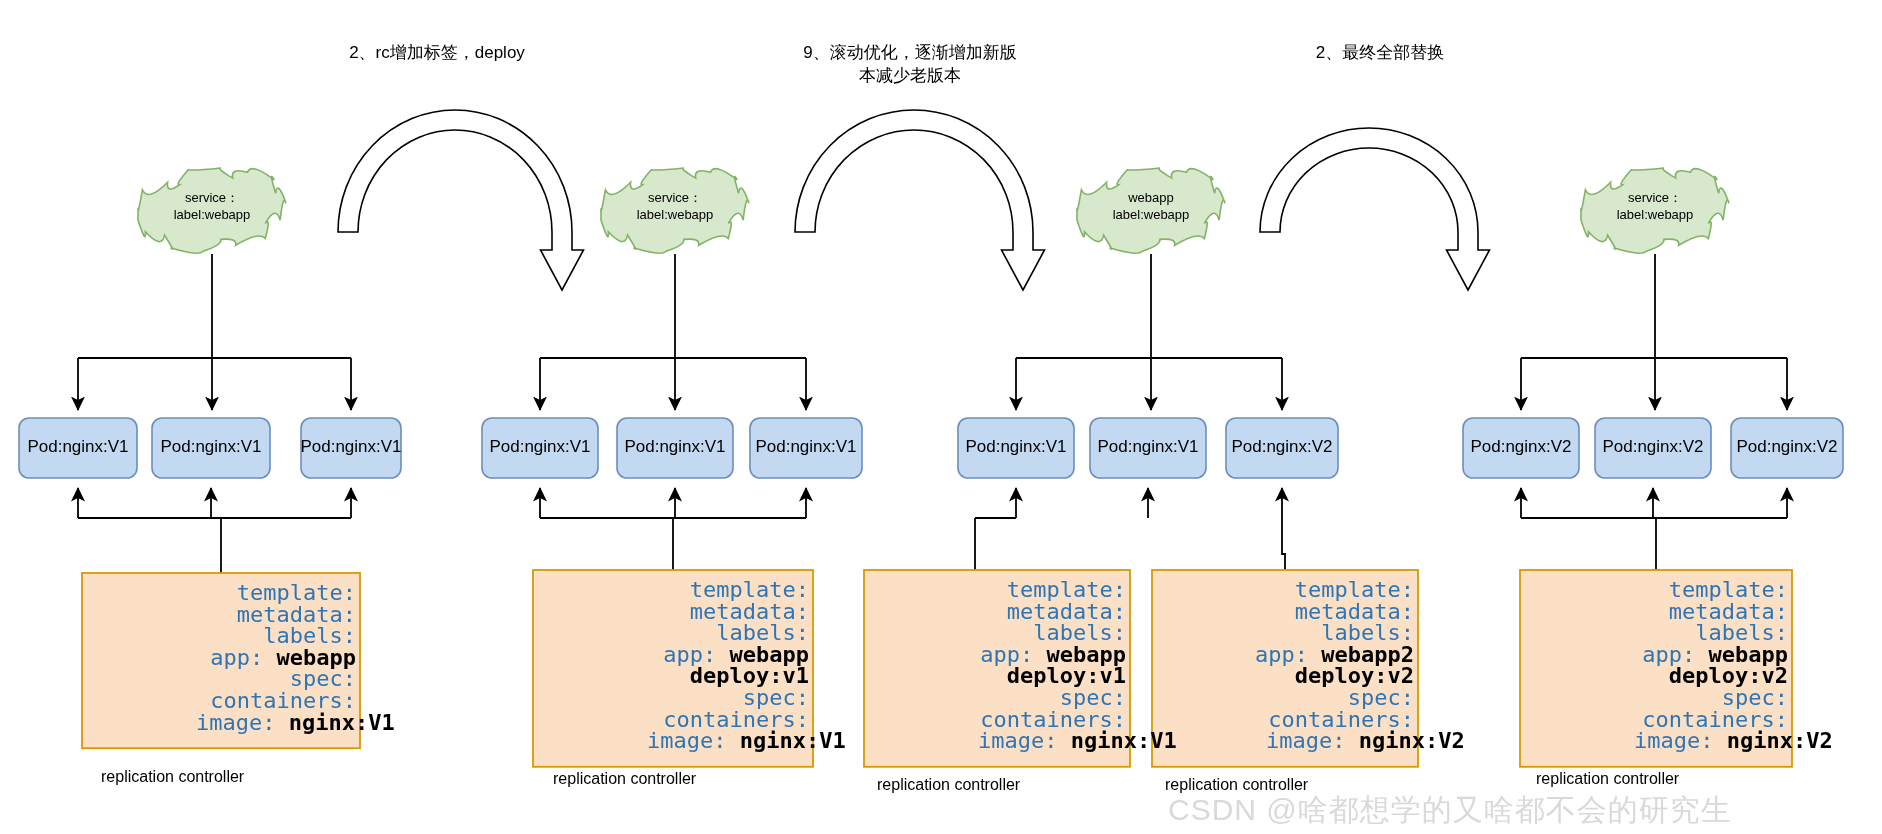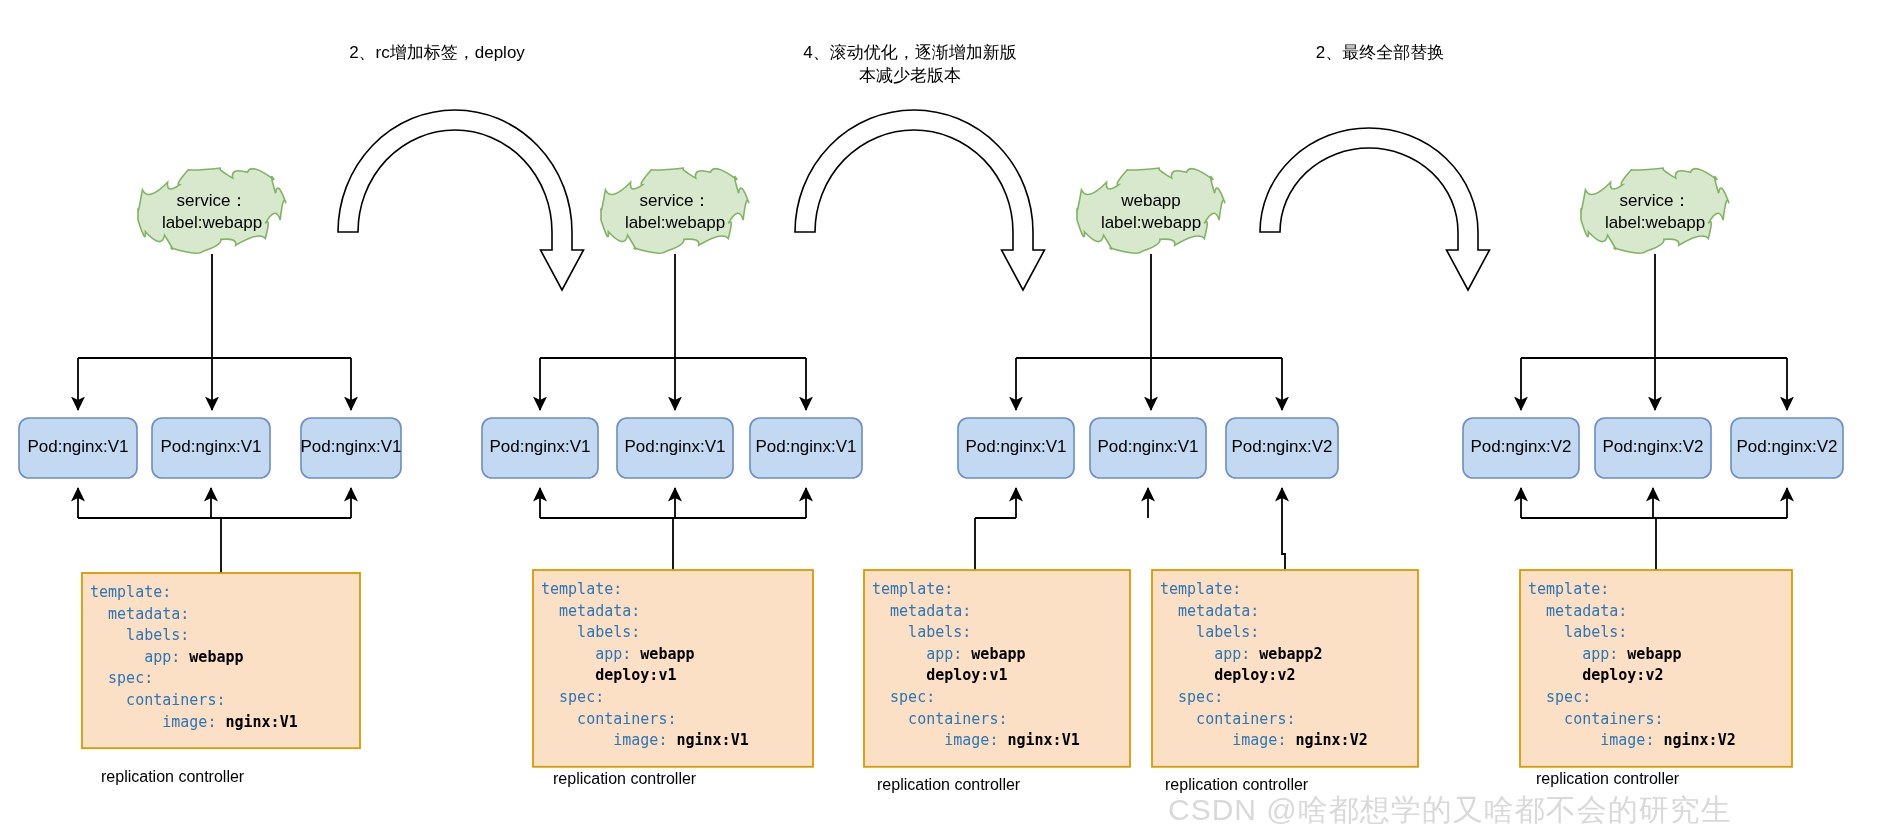--- a/index.html
+++ b/index.html
@@ -25,21 +25,21 @@
     font-family: "Liberation Sans", sans-serif;
     font-size: 17px;
     color: #000000;
     text-align: center;
     line-height: 1.35;
     white-space: pre-line;
   }
   .cloud-text {
     position: absolute;
     font-family: "Liberation Sans", sans-serif;
-    font-size: 17px;
+    font-size: 13px;
     color: #000000;
     text-align: center;
     line-height: 1.3;
     pointer-events: none;
   }
   .pod-text {
     position: absolute;
     font-family: "Liberation Sans", sans-serif;
     font-size: 17px;
     color: #000000;
@@ -49,25 +49,26 @@
   .rc-label {
     position: absolute;
     font-family: "Liberation Sans", sans-serif;
     font-size: 16px;
     color: #000000;
     text-align: left;
   }
   .yaml {
     position: absolute;
     font-family: "DejaVu Sans Mono", monospace;
-    font-size: 15px;
+    font-size: 22px;
     line-height: 21.6px;
     white-space: pre;
     color: #000000;
     pointer-events: none;
+    text-align: right;
   }
   .k { color: #2e75b6; }
   .v { color: #000000; font-weight: 700; margin-top: 11px; }
   .watermark {
     position: absolute;
     font-family: "Liberation Sans", sans-serif;
     font-size: 30px;
     color: #d9d9d9;
     white-space: nowrap;
     letter-spacing: 1px;
@@ -182,19 +183,19 @@
       <div class="cloud-text" style="left:1565px; top:190px; width:180px;">
         <div>service：</div>
         <div>label:webapp</div>
       </div>
       <div class="pod-text" style="left:1431px; top:437px; width:180px;">Pod:nginx:V2</div>
       <div class="pod-text" style="left:1563px; top:437px; width:180px;">Pod:nginx:V2</div>
       <div class="pod-text" style="left:1697px; top:437px; width:180px;">Pod:nginx:V2</div>
       <div class="yaml" style="left:1528px; top:579px; width:260px;"><div><span class="k">template:</span></div><div><span class="k">  metadata:</span></div><div><span class="k">    labels:</span></div><div><span class="k">      app:</span><span class="v"> webapp</span></div><div><span>      </span><span class="v">deploy:v2</span></div><div><span class="k">  spec:</span></div><div><span class="k">    containers:</span></div><div><span class="k">        image:</span><span class="v"> nginx:V2</span></div></div>
       <div class="rc-label" style="left:1536px; top:770px; width:240px;">replication controller</div>
       <div class="step-label" style="left:292px; top:42px; width:290px;">2、rc增加标签，deploy</div>
-      <div class="step-label" style="left:760px; top:42px; width:300px;">4、滚动优化，逐渐增加新版
+      <div class="step-label" style="left:760px; top:42px; width:300px;">9、滚动优化，逐渐增加新版
 本减少老版本</div>
       <div class="step-label" style="left:1250px; top:42px; width:260px;">2、最终全部替换</div>
     </div>
 
   <div class="watermark" style="left:1168px; top:790px;">CSDN @啥都想学的又啥都不会的研究生</div>
 </div>
 
 </body></html>

